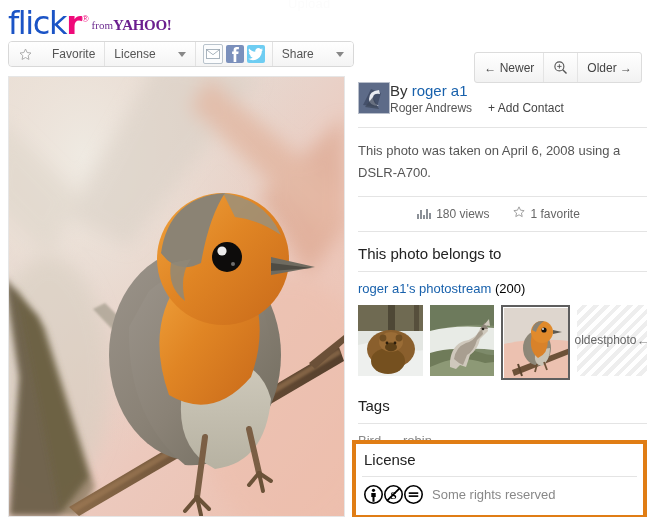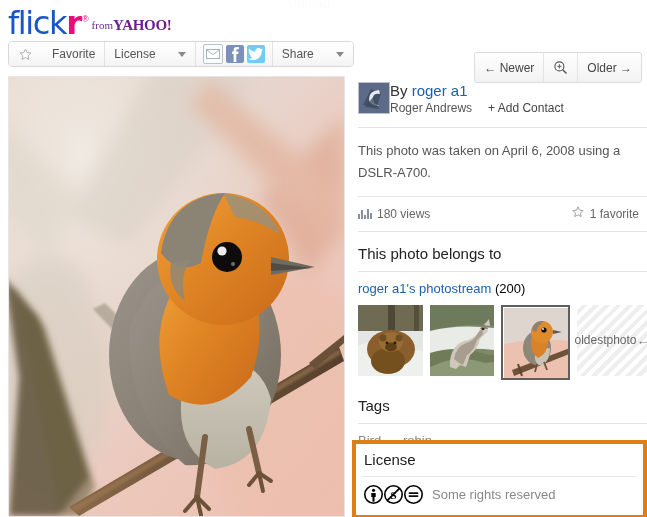--- a/index.html
+++ b/index.html
@@ -226,21 +226,21 @@
     line-height: 22px;
     padding: 12px 0 12px 0;
     width: 300px;
     white-space: nowrap;
     overflow: hidden;
   }
 
   
   #stats {
     display: flex;
-    justify-content: space-between;
+    justify-content: center;
     align-items: center;
     gap: 22px;
     font-size: 12px;
     color: #666666;
     padding: 8px 8px 9px 0;
   }
   .stat {
     display: flex;
     align-items: center;
     gap: 5px;

